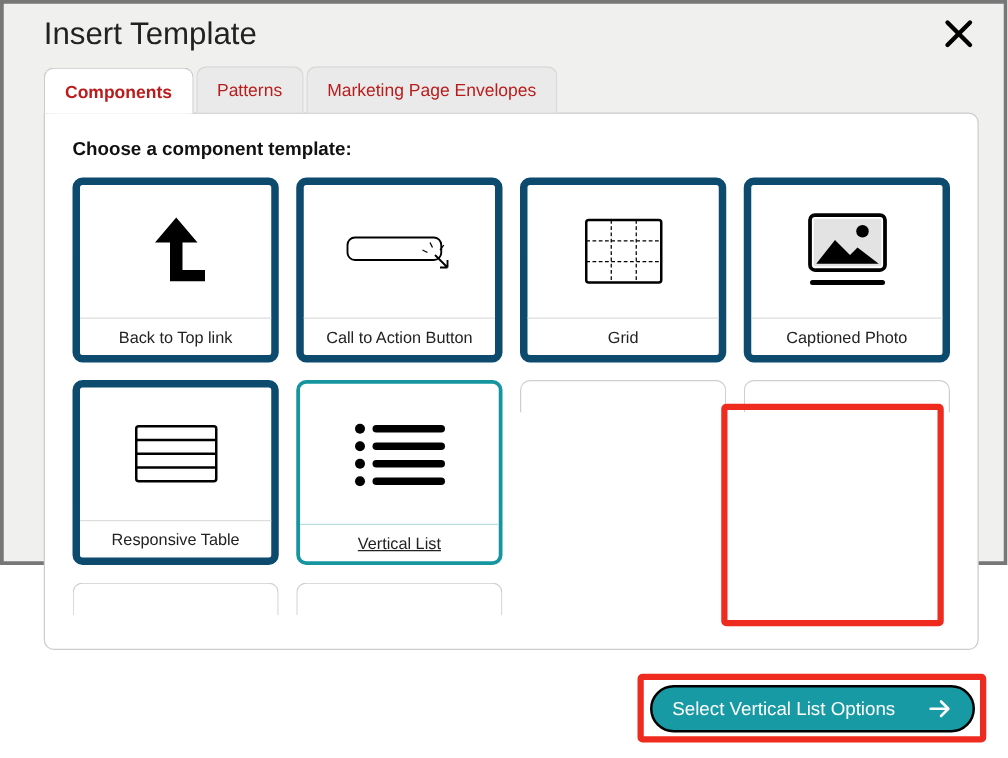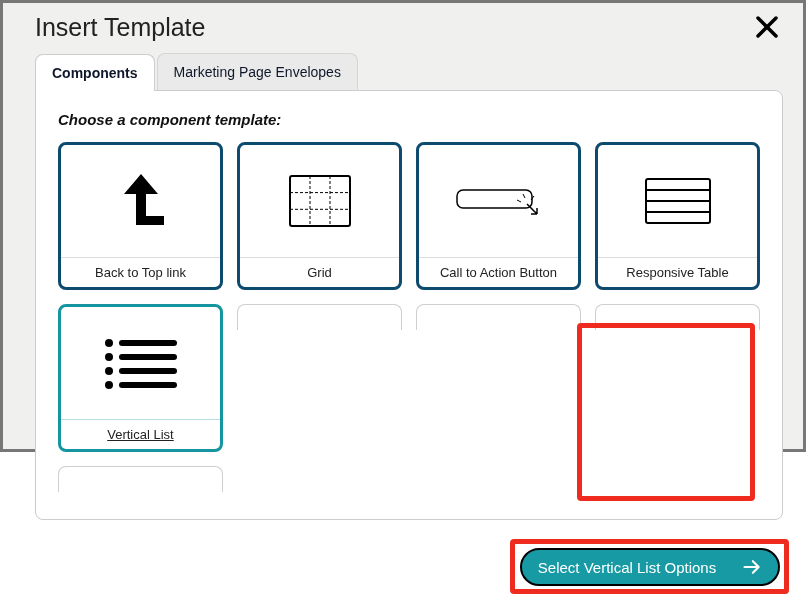--- a/index.html
+++ b/index.html
@@ -43,21 +43,21 @@
     position: relative;
     z-index: 2;
   }
   .tab {
     padding: 10px 16px 10px 16px;
     font-size: 14px;
     border: 1px solid #d5d5d5;
     border-bottom: none;
     border-radius: 8px 8px 0 0;
     background: #eaeaea;
-    color: #0f172a;
+    color: #b91c1c;
     cursor: pointer;
     margin-right: 2px;
     position: relative;
   }
   .tab.active {
     background: #fff;
     font-weight: 600;
     border-color: #ccc;
     top: 1px;
   }
@@ -69,30 +69,29 @@
     padding: 20px 22px 0 22px;
     height: 430px;
     position: relative;
     overflow: hidden;
   }
   .panel-heading {
     font-size: 15px;
     font-weight: 700;
     color: #111;
     margin-bottom: 14px;
-    font-style: italic;
   }
   .grid {
     display: grid;
     grid-template-columns: repeat(4, 1fr);
     column-gap: 14px;
     row-gap: 14px;
   }
   .card {
-    border: 3px solid #0c4a6e;
+    border: 6px solid #0c4a6e;
     border-radius: 8px;
     height: 148px;
     display: flex;
     flex-direction: column;
     align-items: stretch;
     cursor: pointer;
     background: #fff;
   }
   .card.selected {
     border: 3px solid #1495a0;
@@ -169,68 +168,81 @@
     <div class="close-btn">
       <svg viewBox="0 0 24 24">
         <line x1="3" y1="3" x2="21" y2="21" stroke="#000" stroke-width="3.5" stroke-linecap="round"></line>
         <line x1="21" y1="3" x2="3" y2="21" stroke="#000" stroke-width="3.5" stroke-linecap="round"></line>
       </svg>
     </div>
   </div>
 
   <div class="tabs">
     <div class="tab active">Components</div>
+    <div class="tab">Patterns</div>
     <div class="tab">Marketing Page Envelopes</div>
   </div>
 
   <div class="panel">
     <div class="panel-heading">Choose a component template:</div>
 
     <div class="grid">
 
       <div class="card">
         <div class="vis">
           <svg class="icon-svg" width="70" height="70" viewBox="0 0 70 70">
             <path d="M35 10 L20 28 L30 28 L30 52 L54 52 L54 60 L22 60 L22 52 L30 52 M35 10 L50 28 L40 28 L40 52" fill="none"></path>
             <polygon points="35,8 18,28 30,28 30,52 40,52 40,28 52,28" fill="#000"></polygon>
             <rect x="30" y="50" width="28" height="9" fill="#000"></rect>
           </svg>
         </div>
         <div class="label">Back to Top link</div>
-      </div>
-
-      <div class="card">
-        <div class="vis">
-          <svg class="icon-svg" width="70" height="60" viewBox="0 0 70 60">
-            <rect x="5" y="5" width="60" height="50" fill="none" stroke="#000" stroke-width="2" rx="2"></rect>
-            <line x1="5" y1="21.6" x2="65" y2="21.6" stroke="#000" stroke-width="1" stroke-dasharray="3 2"></line>
-            <line x1="5" y1="38.3" x2="65" y2="38.3" stroke="#000" stroke-width="1" stroke-dasharray="3 2"></line>
-            <line x1="25" y1="5" x2="25" y2="55" stroke="#000" stroke-width="1" stroke-dasharray="3 2"></line>
-            <line x1="45" y1="5" x2="45" y2="55" stroke="#000" stroke-width="1" stroke-dasharray="3 2"></line>
-          </svg>
-        </div>
-        <div class="label">Grid</div>
       </div>
 
       <div class="card">
         <div class="vis">
           <svg class="icon-svg" width="100" height="50" viewBox="0 0 100 50">
             <rect x="8" y="14" width="75" height="18" rx="6" fill="none" stroke="#000" stroke-width="1.5"></rect>
             <g transform="translate(78,28)">
               <path d="M0 0 L10 10 M10 10 L10 4 M10 10 L4 10" stroke="#000" stroke-width="1.5" fill="none"></path>
               <line x1="-2" y1="-6" x2="-4" y2="-10" stroke="#000" stroke-width="1"></line>
               <line x1="-6" y1="-2" x2="-10" y2="-4" stroke="#000" stroke-width="1"></line>
               <line x1="4" y1="-4" x2="7" y2="-8" stroke="#000" stroke-width="1"></line>
             </g>
           </svg>
         </div>
         <div class="label">Call to Action Button</div>
       </div>
 
-
+      <div class="card">
+        <div class="vis">
+          <svg class="icon-svg" width="70" height="60" viewBox="0 0 70 60">
+            <rect x="5" y="5" width="60" height="50" fill="none" stroke="#000" stroke-width="2" rx="2"></rect>
+            <line x1="5" y1="21.6" x2="65" y2="21.6" stroke="#000" stroke-width="1" stroke-dasharray="3 2"></line>
+            <line x1="5" y1="38.3" x2="65" y2="38.3" stroke="#000" stroke-width="1" stroke-dasharray="3 2"></line>
+            <line x1="25" y1="5" x2="25" y2="55" stroke="#000" stroke-width="1" stroke-dasharray="3 2"></line>
+            <line x1="45" y1="5" x2="45" y2="55" stroke="#000" stroke-width="1" stroke-dasharray="3 2"></line>
+          </svg>
+        </div>
+        <div class="label">Grid</div>
+      </div>
+
+
+      <div class="card">
+        <div class="vis">
+          <svg class="icon-svg" width="80" height="70" viewBox="0 0 80 70">
+            <rect x="10" y="6" width="60" height="44" rx="4" fill="none" stroke="#000" stroke-width="3"></rect>
+            <rect x="13" y="9" width="54" height="38" fill="#e3e3e3"></rect>
+            <circle cx="52" cy="19" r="5" fill="#000"></circle>
+            <polygon points="15,45 30,26 42,38 48,32 65,45" fill="#000"></polygon>
+            <rect x="10" y="58" width="60" height="4" fill="#000" rx="2"></rect>
+          </svg>
+        </div>
+        <div class="label">Captioned Photo</div>
+      </div>
 
       <div class="card">
         <div class="vis">
           <svg class="icon-svg" width="80" height="60" viewBox="0 0 80 60">
             <rect x="8" y="8" width="64" height="44" fill="none" stroke="#000" stroke-width="2" rx="2"></rect>
             <line x1="8" y1="19" x2="72" y2="19" stroke="#000" stroke-width="2"></line>
             <line x1="8" y1="30" x2="72" y2="30" stroke="#000" stroke-width="2"></line>
             <line x1="8" y1="41" x2="72" y2="41" stroke="#000" stroke-width="2"></line>
           </svg>
         </div>

